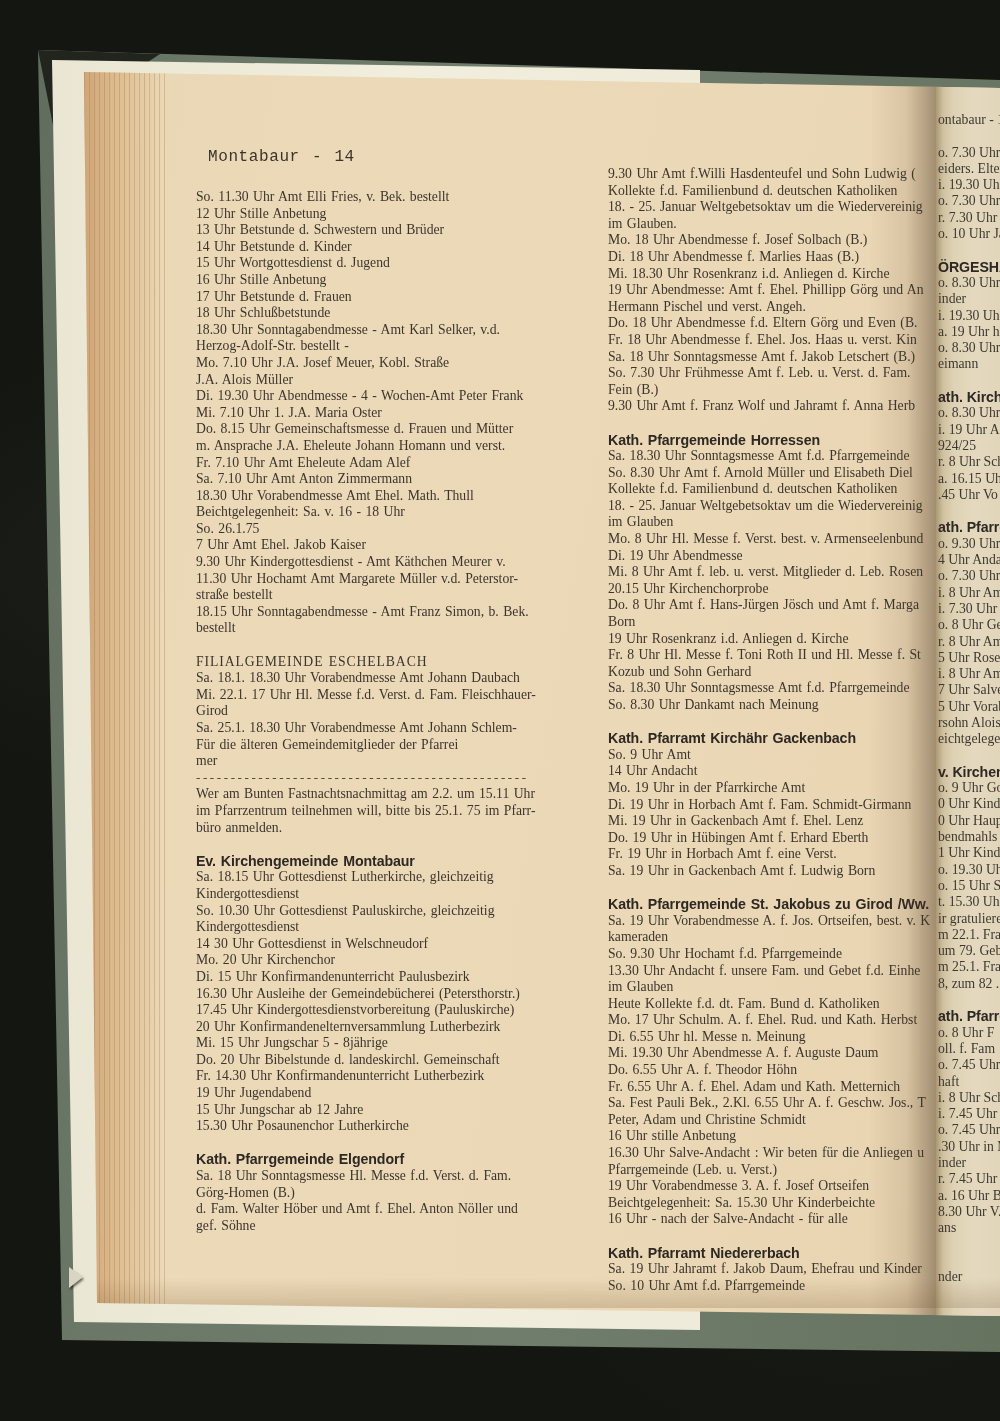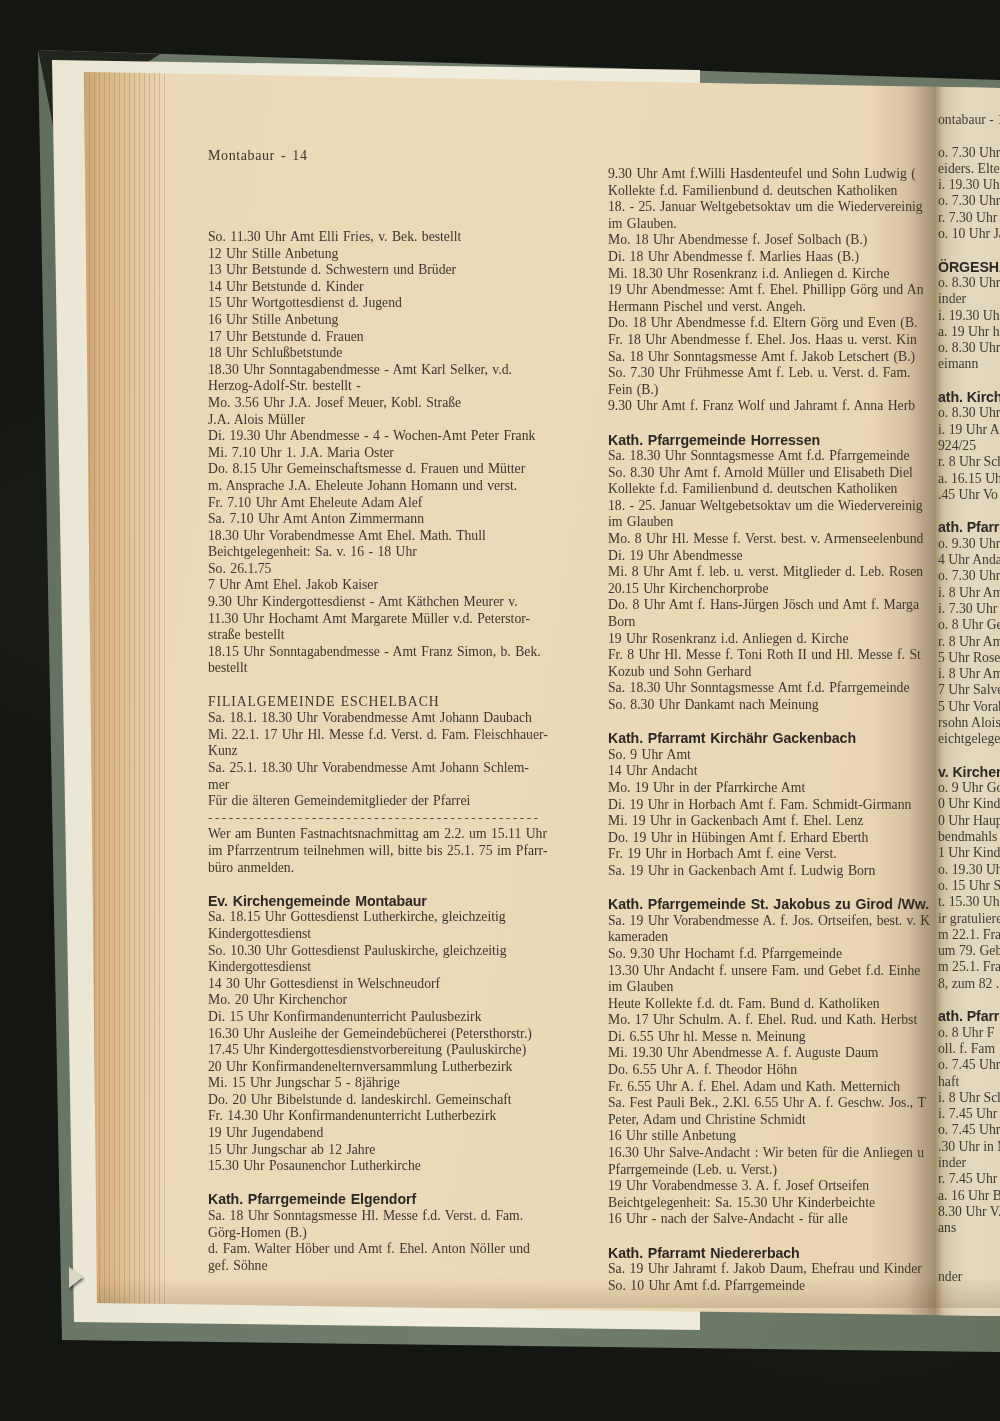--- a/index.html
+++ b/index.html
@@ -30,25 +30,25 @@
   .bottom-shade{position:absolute;left:84px;top:1278px;width:916px;height:30px;
     background:linear-gradient(to bottom,rgba(110,78,42,0) 0%,rgba(110,78,42,.22) 100%);}
   .fold-shadow{position:absolute;left:868px;top:72px;width:70px;height:1244px;
     background:linear-gradient(to right,rgba(88,62,36,0) 0%,rgba(88,62,36,.12) 55%,rgba(66,45,24,.45) 100%);}
   .next-page{position:absolute;left:936px;top:80px;width:64px;height:1236px;
     background:linear-gradient(to right,#ab9872 0px,#cfc1a0 7px,#dfd3b6 18px,#e4d9bf 60%,#e1d5ba 100%);}
   .notch{position:absolute;left:69px;top:1267px;width:0;height:0;
     border-top:10px solid transparent;border-bottom:11px solid transparent;
     border-left:14px solid #d9d5c3;filter:drop-shadow(1px 2px 1px rgba(0,0,0,.55));}
 
-  .page-hdr{position:absolute;left:208px;top:148px;font-size:14px;letter-spacing:.6px;
-    color:#3a342c;word-spacing:2px;}
+  .page-hdr{position:absolute;left:208px;top:148px;font-size:16px;letter-spacing:.6px;
+    color:#3a342c;word-spacing:2px;font-family:Liberation Mono, monospace;}
   .col{position:absolute;color:#3b352d;font-size:13.7px;word-spacing:1px;}
   .col .ln{height:16.6px;line-height:16.6px;white-space:nowrap;}
-  .col-left{left:208px;top:189px;width:400px;margin-top:40px;}
+  .col-left{left:196px;top:189px;width:400px;}
   .col-right{left:608px;top:166px;width:330px;overflow:hidden;}
   .col-frag{position:absolute;left:2px;top:32px;width:70px;overflow:hidden;
     color:#3e382f;font-size:13.7px;}
   .col-frag .ln{height:16.3px;line-height:16.3px;white-space:nowrap;}
   .ln.header{font-family:"Liberation Sans",sans-serif;font-weight:700;font-size:14.2px;
     color:#2d2823;letter-spacing:-.1px;}
   .ln.caps{letter-spacing:.9px;font-family:Liberation Serif, serif;}
   .ln.dashes{letter-spacing:2.6px;font-size:13px;overflow:hidden;color:#4a443a;}
   .ln.blank{}
 </style>
@@ -71,45 +71,45 @@
         <div class="ln body">So. 11.30 Uhr Amt Elli Fries, v. Bek.  bestellt</div>
         <div class="ln body">12 Uhr Stille Anbetung</div>
         <div class="ln body">13 Uhr Betstunde d. Schwestern und Brüder</div>
         <div class="ln body">14 Uhr Betstunde d. Kinder</div>
         <div class="ln body">15 Uhr Wortgottesdienst d. Jugend</div>
         <div class="ln body">16 Uhr Stille Anbetung</div>
         <div class="ln body">17 Uhr Betstunde d. Frauen</div>
         <div class="ln body">18 Uhr Schlußbetstunde</div>
         <div class="ln body">18.30 Uhr Sonntagabendmesse - Amt Karl Selker, v.d.</div>
         <div class="ln body">Herzog-Adolf-Str. bestellt -</div>
-        <div class="ln body">Mo. 3.56 Uhr J.A. Josef Meuer, Kobl. Straße</div>
+        <div class="ln body">Mo. 7.10 Uhr J.A. Josef Meuer, Kobl. Straße</div>
         <div class="ln body">J.A. Alois Müller</div>
         <div class="ln body">Di. 19.30 Uhr Abendmesse - 4 - Wochen-Amt Peter Frank</div>
         <div class="ln body">Mi. 7.10 Uhr 1. J.A. Maria Oster</div>
         <div class="ln body">Do. 8.15 Uhr Gemeinschaftsmesse d. Frauen und Mütter</div>
         <div class="ln body">m. Ansprache J.A. Eheleute Johann Homann und verst.</div>
         <div class="ln body">Fr. 7.10 Uhr Amt Eheleute Adam Alef</div>
         <div class="ln body">Sa. 7.10 Uhr Amt Anton Zimmermann</div>
         <div class="ln body">18.30 Uhr Vorabendmesse Amt Ehel. Math. Thull</div>
         <div class="ln body">Beichtgelegenheit: Sa. v. 16 - 18 Uhr</div>
         <div class="ln body">So. 26.1.75</div>
         <div class="ln body">7 Uhr Amt Ehel. Jakob Kaiser</div>
         <div class="ln body">9.30 Uhr Kindergottesdienst - Amt Käthchen Meurer v.</div>
         <div class="ln body">11.30 Uhr Hochamt Amt Margarete Müller v.d. Peterstor-</div>
         <div class="ln body">straße bestellt</div>
         <div class="ln body">18.15 Uhr Sonntagabendmesse - Amt Franz Simon, b. Bek.</div>
         <div class="ln body">bestellt</div>
         <div class="ln blank"></div>
         <div class="ln caps">FILIALGEMEINDE ESCHELBACH</div>
         <div class="ln body">Sa. 18.1. 18.30 Uhr Vorabendmesse Amt Johann Daubach</div>
         <div class="ln body">Mi. 22.1. 17 Uhr Hl. Messe f.d. Verst. d. Fam. Fleischhauer-</div>
-        <div class="ln body">Kunz</div>
+        <div class="ln body">Girod</div>
         <div class="ln body">Sa. 25.1. 18.30 Uhr Vorabendmesse Amt Johann Schlem-</div>
+        <div class="ln body">Für die älteren Gemeindemitglieder der Pfarrei</div>
         <div class="ln body">mer</div>
-        <div class="ln body">Für die älteren Gemeindemitglieder der Pfarrei</div>
         <div class="ln dashes">------------------------------------------------</div>
         <div class="ln body">Wer am Bunten Fastnachtsnachmittag am 2.2. um 15.11 Uhr</div>
         <div class="ln body">im Pfarrzentrum teilnehmen will, bitte bis 25.1. 75 im  Pfarr-</div>
         <div class="ln body">büro anmelden.</div>
         <div class="ln blank"></div>
         <div class="ln header">Ev. Kirchengemeinde Montabaur</div>
         <div class="ln body">Sa. 18.15 Uhr Gottesdienst Lutherkirche, gleichzeitig</div>
         <div class="ln body">Kindergottesdienst</div>
         <div class="ln body">So. 10.30 Uhr Gottesdienst Pauluskirche, gleichzeitig</div>
         <div class="ln body">Kindergottesdienst</div>

